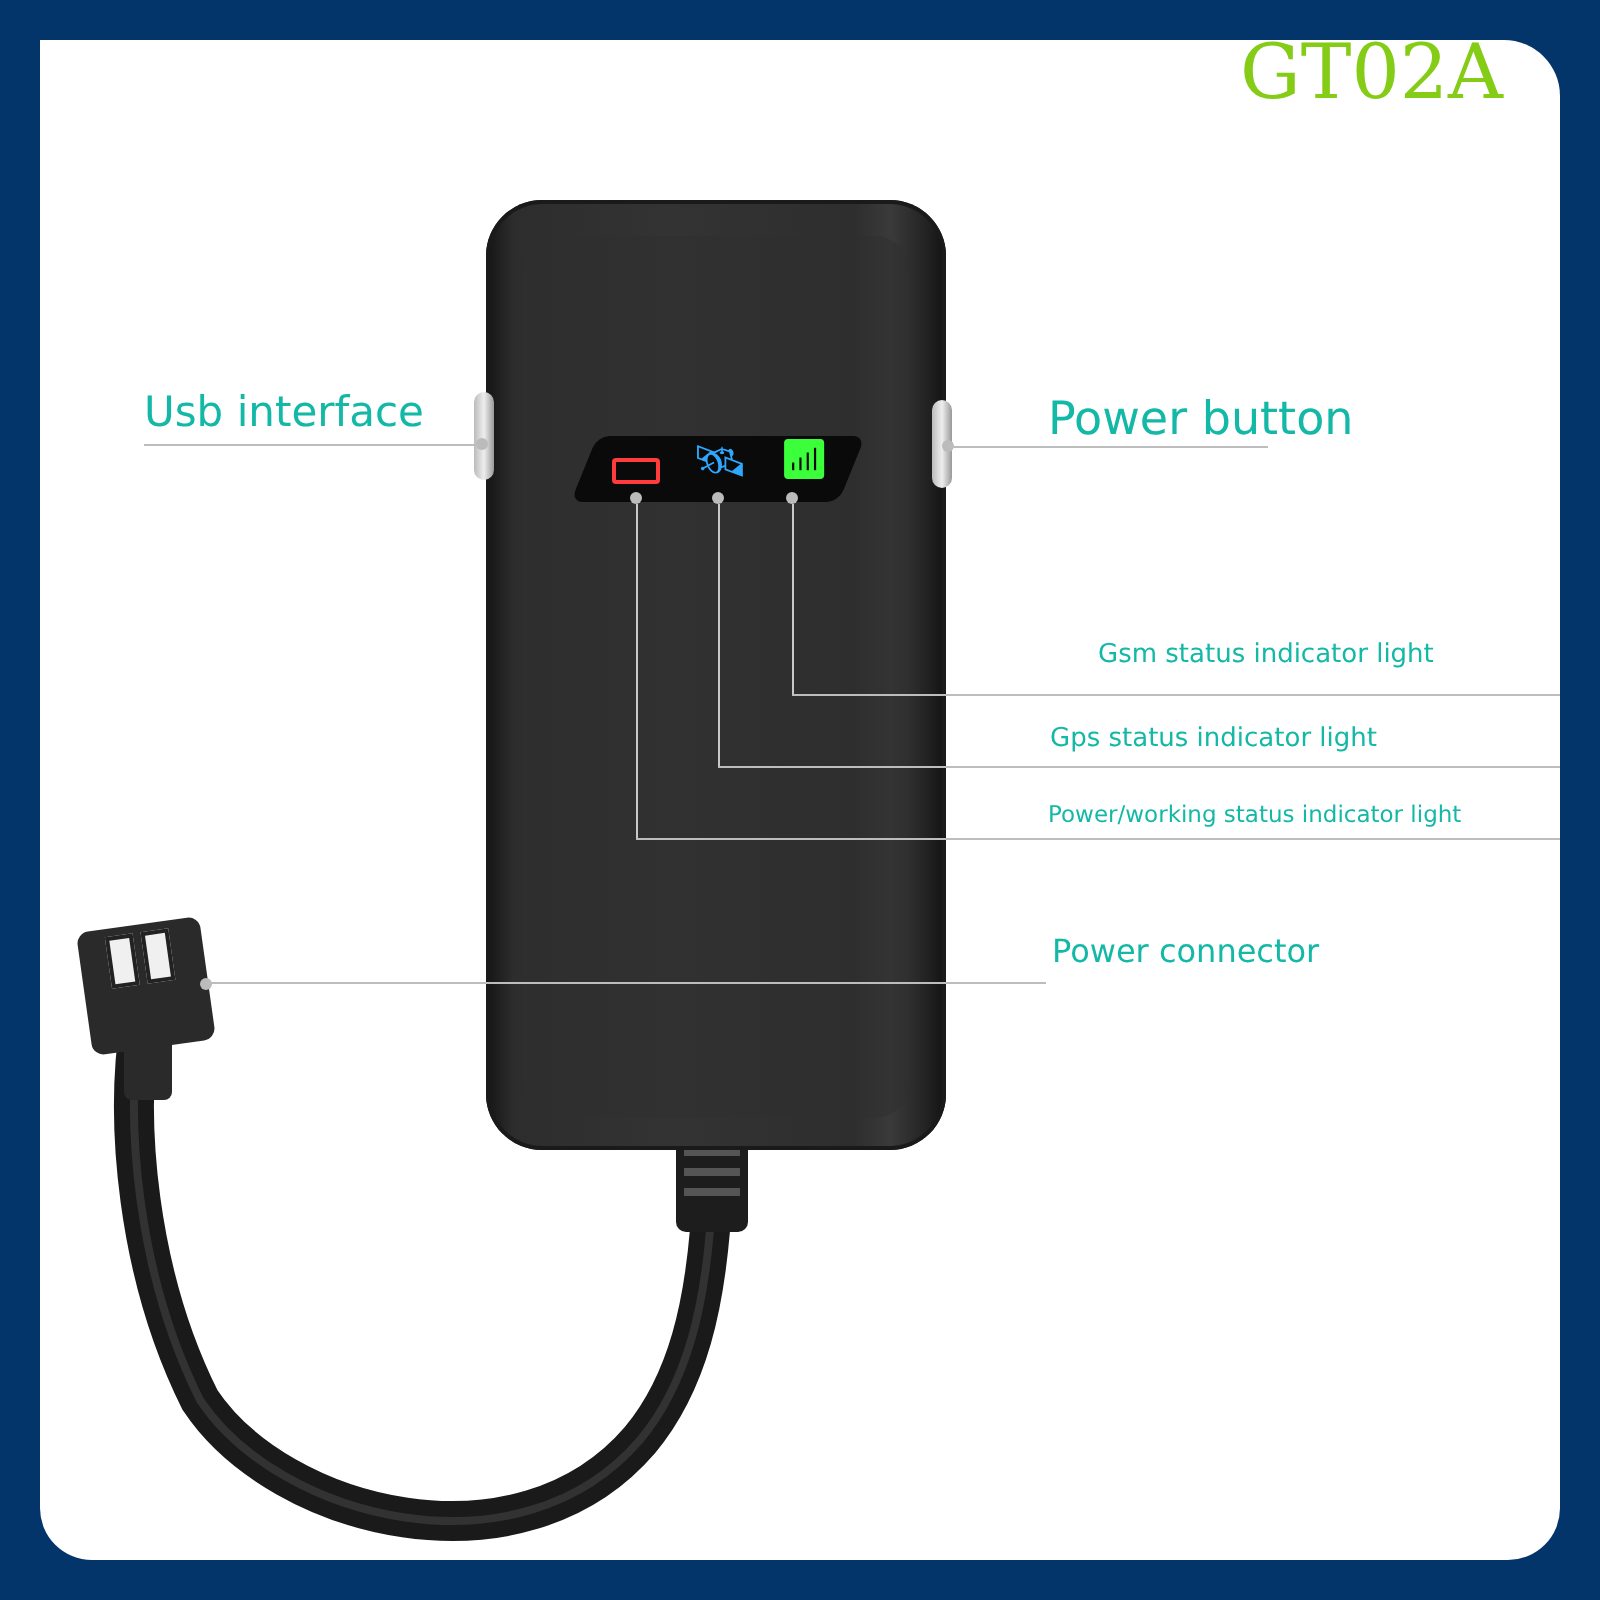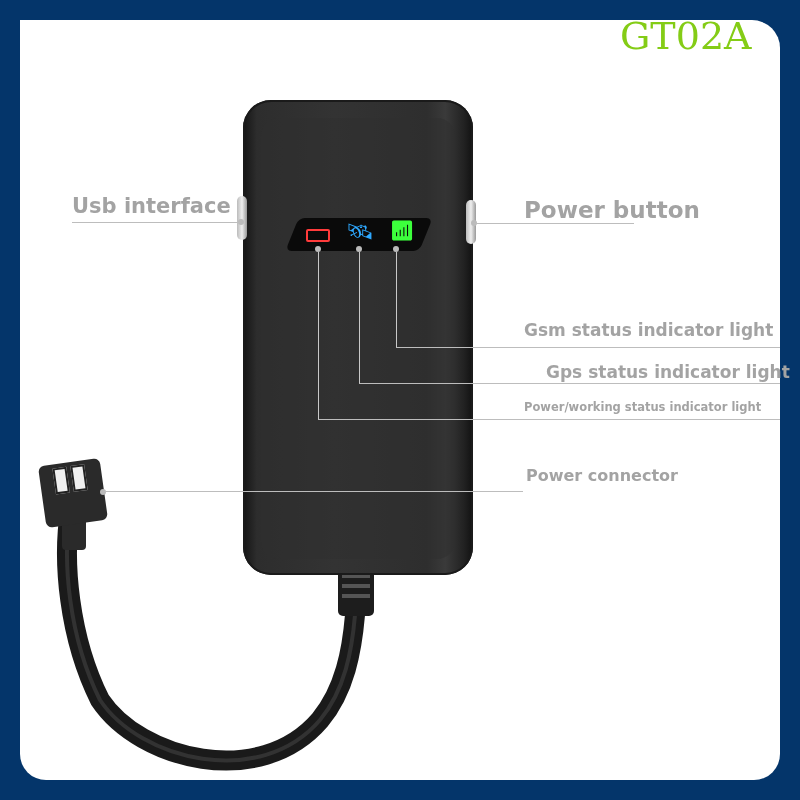--- a/index.html
+++ b/index.html
@@ -10,21 +10,21 @@
   .device .inner { position:absolute; left:18px; top:18px; right:18px; bottom:16px; border-radius:18px; background:#2f2f2f; opacity:.55; }
   .side-btn { position:absolute; width:10px; height:44px; background:linear-gradient(90deg,#bbb,#eee,#999); border-radius:5px; }
   .led-bar { position:absolute; left:292px; top:218px; width:134px; height:33px; background:#0a0a0a; transform:skewX(-22deg); border-radius:6px; }
   .led { position:absolute; }
   .led-power { left:306px; top:229px; width:20px; height:9px; border:2px solid #ff3b3b; border-radius:2px; }
   .led-gps { left:346px; top:221px; font-size:22px; color:#2ea8ff; line-height:1; }
   .led-gsm { left:390px; top:221px; font-size:19px; color:#3cff3c; line-height:1; font-weight:bold; }
   .dot { position:absolute; width:6px; height:6px; border-radius:50%; background:#bbb; }
   .vline { position:absolute; width:1px; background:#c8c8c8; }
   .hline { position:absolute; height:1px; background:#bdbdbd; }
-  .label { position:absolute; font-weight:bold; color:#a3a3a3; white-space:nowrap; }
+  .label { position:absolute; font-weight:normal; color:#14b8a6; white-space:nowrap; }
   .connector { position:absolute; left:42px; top:462px; width:62px; height:62px; background:#2a2a2a; border-radius:6px; transform:rotate(-8deg); }
   .connector .slot { position:absolute; top:4px; width:10px; height:22px; background:#f0f0f0; border:2px solid #222; }
   .cable-svg { position:absolute; left:0; top:0; }
 </style>
 </head>
 <body>
 
 <div class="panel"></div>
 
 <div class="title">GT02A</div>
@@ -69,16 +69,16 @@
 
 <div class="hline" style="left:396px; top:347px; width:384px;"></div>
 <div class="hline" style="left:359px; top:383px; width:421px;"></div>
 <div class="hline" style="left:318px; top:419px; width:462px;"></div>
 <div class="hline" style="left:72px; top:222px; width:168px;"></div>
 <div class="hline" style="left:474px; top:223px; width:160px;"></div>
 <div class="hline" style="left:103px; top:491px; width:420px;"></div>
 
 <div class="label" style="left:72px; top:194px; font-size:21px;">Usb interface</div>
 <div class="label" style="left:524px; top:197px; font-size:23px;text-align:right;">Power button</div>
-<div class="label" style="left:524px; top:320px; font-size:17px;">Gsm status indicator light</div>
-<div class="label" style="left:546px; top:362px; font-size:17px;">Gps status indicator light</div>
+<div class="label" style="left:549px; top:320px; font-size:13px;">Gsm status indicator light</div>
+<div class="label" style="left:525px; top:362px; font-size:13px;">Gps status indicator light</div>
 <div class="label" style="left:524px; top:400px; font-size:11.5px;">Power/working status indicator light</div>
 <div class="label" style="left:526px; top:466px; font-size:16px;">Power connector</div>
 
 </body></html>

